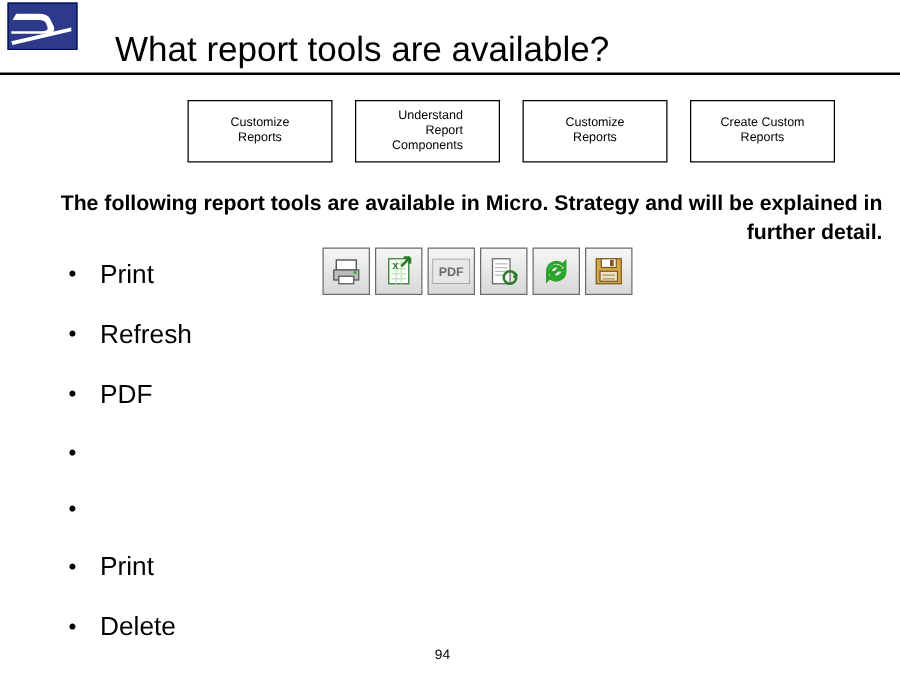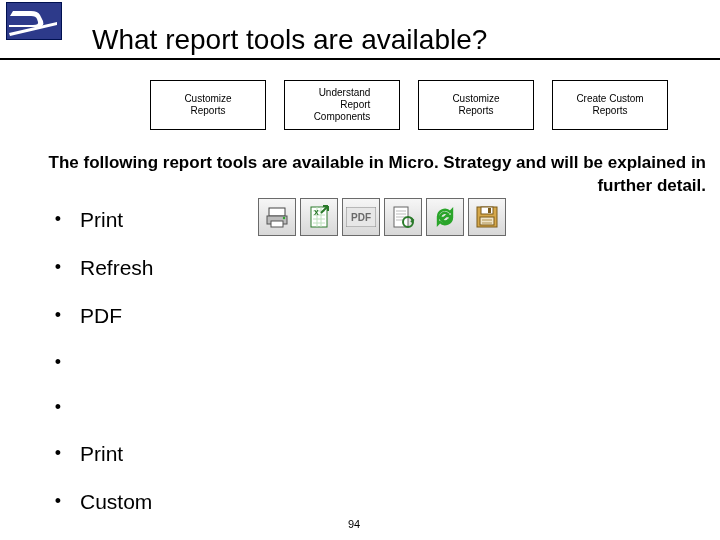--- a/index.html
+++ b/index.html
@@ -75,21 +75,21 @@
     </li>
   <li>
       <span class="bullet">•</span>
     </li>
   <li>
       <span class="bullet">•</span>
       <span class="tool-label">Print</span>
     </li>
   <li>
       <span class="bullet">•</span>
-      <span class="tool-label">Custom</span>
+      <span class="tool-label">Delete</span>
     </li>
 </ul>
 
 <div class="toolbar">
   <div class="tbtn">
     <span>
       <svg width="26" height="26" viewBox="0 0 26 26">
           <rect x="5" y="4" width="16" height="8" fill="#fff" stroke="#444"></rect>
           <rect x="3" y="12" width="20" height="8" fill="#bcbcbc" stroke="#555"></rect>
           <rect x="7" y="17" width="12" height="6" fill="#fff" stroke="#555"></rect>

